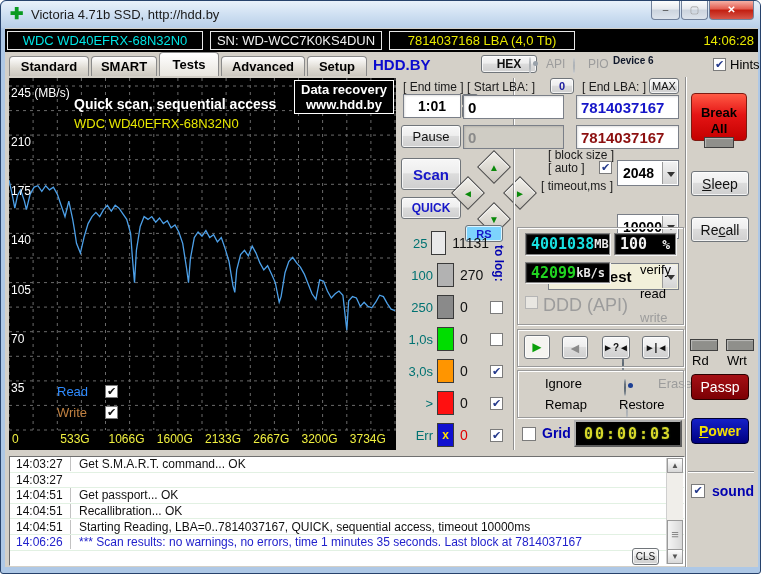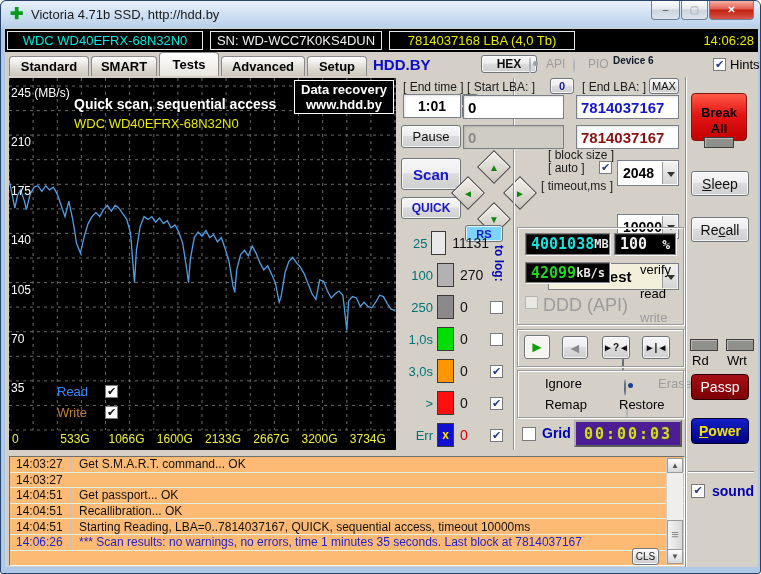--- a/index.html
+++ b/index.html
@@ -63,21 +63,21 @@
   .bkt-count { font-size:14px; color:#111; }
   #tolog-label { writing-mode:vertical-rl; color:#0000b0; font-weight:bold; font-size:12px; }
 
   
   #break-btn { background:linear-gradient(#ff5a45,#e51515 45%,#c40000); border:1px solid #7e1a12; border-radius:4px; color:#000; font-weight:bold; font-size:13px; line-height:16px; text-align:center; padding-top:7px; }
   .led { background:#8f8f8b; border:1px solid #3f3f3f; box-shadow:inset 1px 1px 1px rgba(255,255,255,.4); }
   #passp-btn { background:linear-gradient(#a50f14,#7c0004); border:1px solid #2b0000; border-radius:4px; color:#fff; font-size:14px; text-align:center; }
   #power-btn { background:linear-gradient(#1420c8,#000080); border:1px solid #000030; border-radius:4px; color:#f5e100; font-size:14px; font-weight:bold; text-align:center; }
 
   
-  #log { left:8px; top:455px; width:676px; height:110px; background:#fdba74; border:1px solid; border-color:#6f6f6f #fff #fff #6f6f6f; overflow:hidden; }
+  #log { left:8px; top:455px; width:676px; height:110px; background:#ffffff; border:1px solid; border-color:#6f6f6f #fff #fff #6f6f6f; overflow:hidden; }
   .log-row { display:flex; height:15.6px; align-items:center; border-bottom:1px solid #e2f1e3; font-size:12px; color:#111; }
   .log-time { width:60px; padding-left:6px; flex:none; }
   .log-msg { border-left:1px solid #c2c2c2; padding-left:8px; white-space:nowrap; }
   .log-row.hl .log-msg, .log-row.hl { color:#2222cc; }
   #log-scroll { position:absolute; right:1px; top:1px; width:17px; height:106px; background:#f0eeea; border-left:1px solid #cfcfcf; }
   .sb-btn { left:0; width:16px; height:15px; background:linear-gradient(#fdfdfd,#d8d8d8); border:1px solid #9a9a9a; color:#555; font-size:8px; text-align:center; line-height:14px; }
   #sb-thumb { left:0; top:62px; width:16px; height:30px; background:linear-gradient(90deg,#f4f4f4,#d8d8d8); border:1px solid #9a9a9a; }
   #sb-thumb:after { content:"≡"; display:block; text-align:center; color:#888; line-height:28px; }
 
   svg text { font-family:"Liberation Sans",sans-serif; }
@@ -344,21 +344,21 @@
   <span class="radio dis abs" style="left:600px;top:376px;"></span>
   <span class="abs grayed" style="left:618px;top:375px;font-size:13px;margin-left:39px;">Erase</span>
   <span class="radio abs" style="left:526px;top:397px;"></span>
   <span class="abs" style="left:544px;top:396px;font-size:13px;">Remap</span>
   <span class="radio abs" style="left:600px;top:397px;"></span>
   <span class="abs" style="left:618px;top:396px;font-size:13px;">Restore</span>
 
   
   <span class="cb navy abs" style="left:521px;top:426px;width:14px;height:14px;"></span>
   <span class="abs" style="left:541px;top:424px;font-weight:bold;font-size:14px;color:#0000b0;">Grid</span>
-  <div class="abs" style="left:573px;top:419px;width:108px;height:27px;background:#4c1d95;border:2px outset #b0b0b0;display:flex;align-items:center;justify-content:center;font-family:'DejaVu Sans Mono',monospace;font-weight:bold;font-size:15px;color:#d8d82a;letter-spacing:2px;text-shadow:0 0 2px #375a1f;">00:00:03</div>
+  <div class="abs" style="left:573px;top:419px;width:108px;height:27px;background:#000000;border:2px outset #b0b0b0;display:flex;align-items:center;justify-content:center;font-family:'DejaVu Sans Mono',monospace;font-weight:bold;font-size:15px;color:#d8d82a;letter-spacing:2px;text-shadow:0 0 2px #375a1f;">00:00:03</div>
 
   
   <div class="groove-v abs" style="left:684px;top:76px;height:490px;"></div>
   <button id="break-btn" class="abs" style="left:690px;top:84px;width:56px;height:48px;margin-top:8px;">
     <div>Break</div>
     <div>All</div>
   </button>
   <div class="led abs" style="left:703px;top:136px;width:30px;height:11px;"></div>
   <button class="b7 abs" style="left:690px;top:170px;width:58px;height:25px;font-size:14px;"><u>S</u><span>leep</span></button>
   <button class="b7 abs" style="left:690px;top:216px;width:58px;height:25px;font-size:14px;"><span>Re</span><u>c</u><span>all</span></button>

